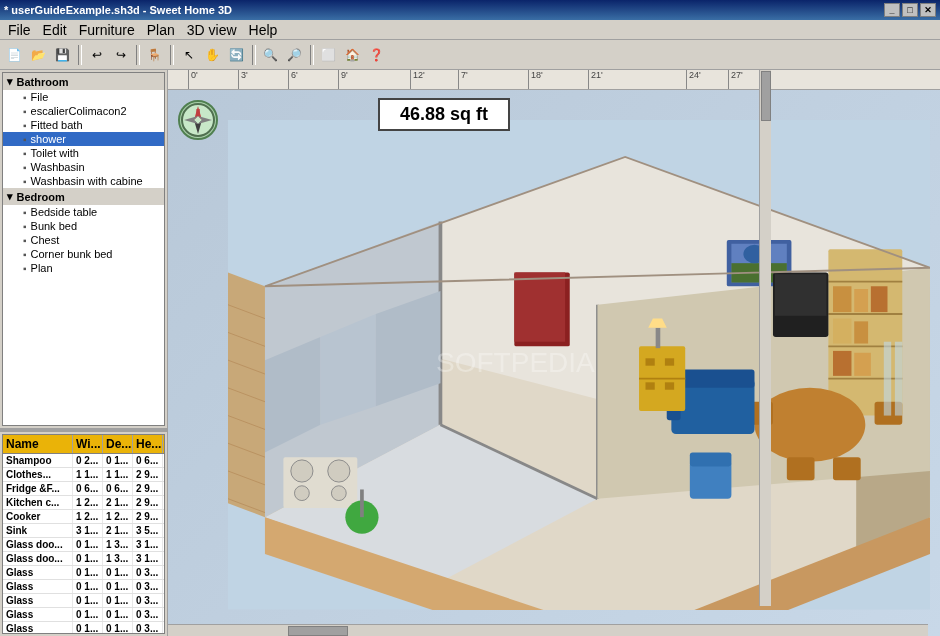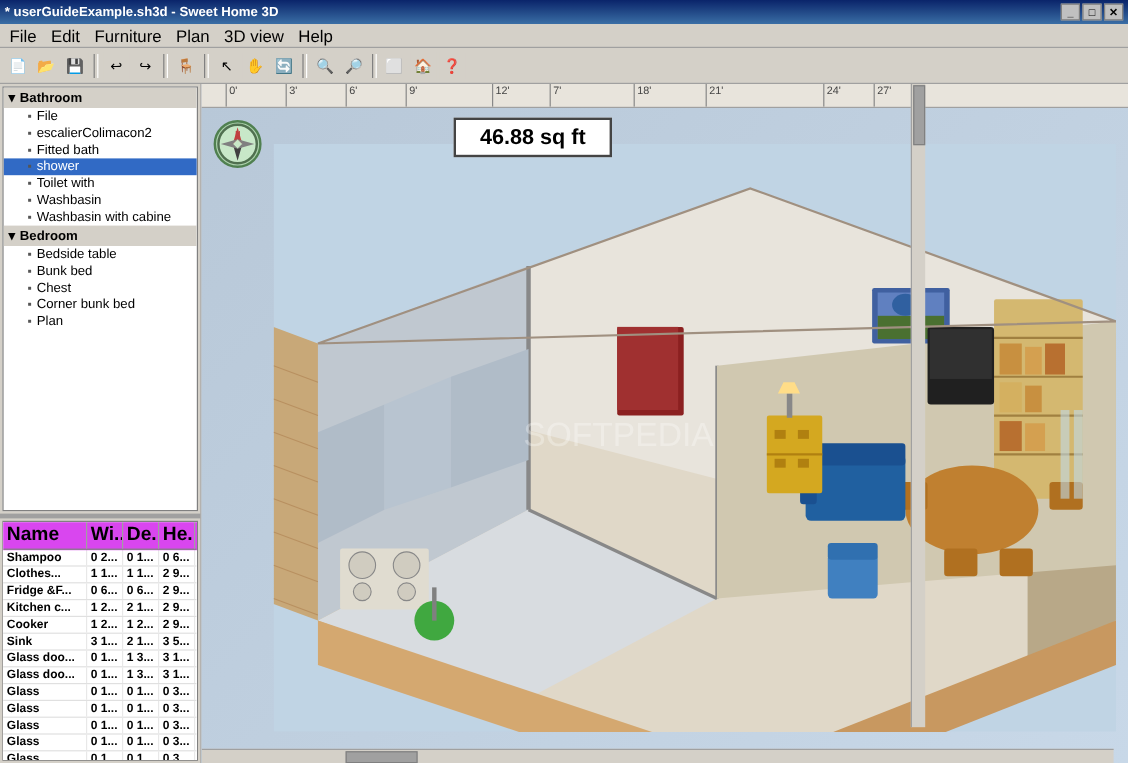--- a/index.html
+++ b/index.html
@@ -98,24 +98,24 @@
     #bottom-table {
       height: 200px;
       background: white;
       border: 1px solid #808080;
       margin: 2px;
       overflow-y: auto;
       font-size: 10px;
     }
     #table-header {
       display: flex;
-      background: #d946ef;
+      background: #eab308;
       border-bottom: 1px solid #808080;
       position: sticky; top: 0;
-      font-size: 16px; font-weight: bold;
+      font-size: 12px; font-weight: bold;
     }
     .th { padding: 2px 3px; border-right: 1px solid #a0a0a0; overflow: hidden; white-space: nowrap; }
     .table-row { display: flex; border-bottom: 1px solid #e0e0e0; }
     .td { padding: 1px 3px; border-right: 1px solid #e8e8e8; overflow: hidden; white-space: nowrap; font-size: 10px; font-weight: bold; }
 
     
     #right-area {
       flex: 1;
       display: flex; flex-direction: column;
       background: #c8d4e0;

